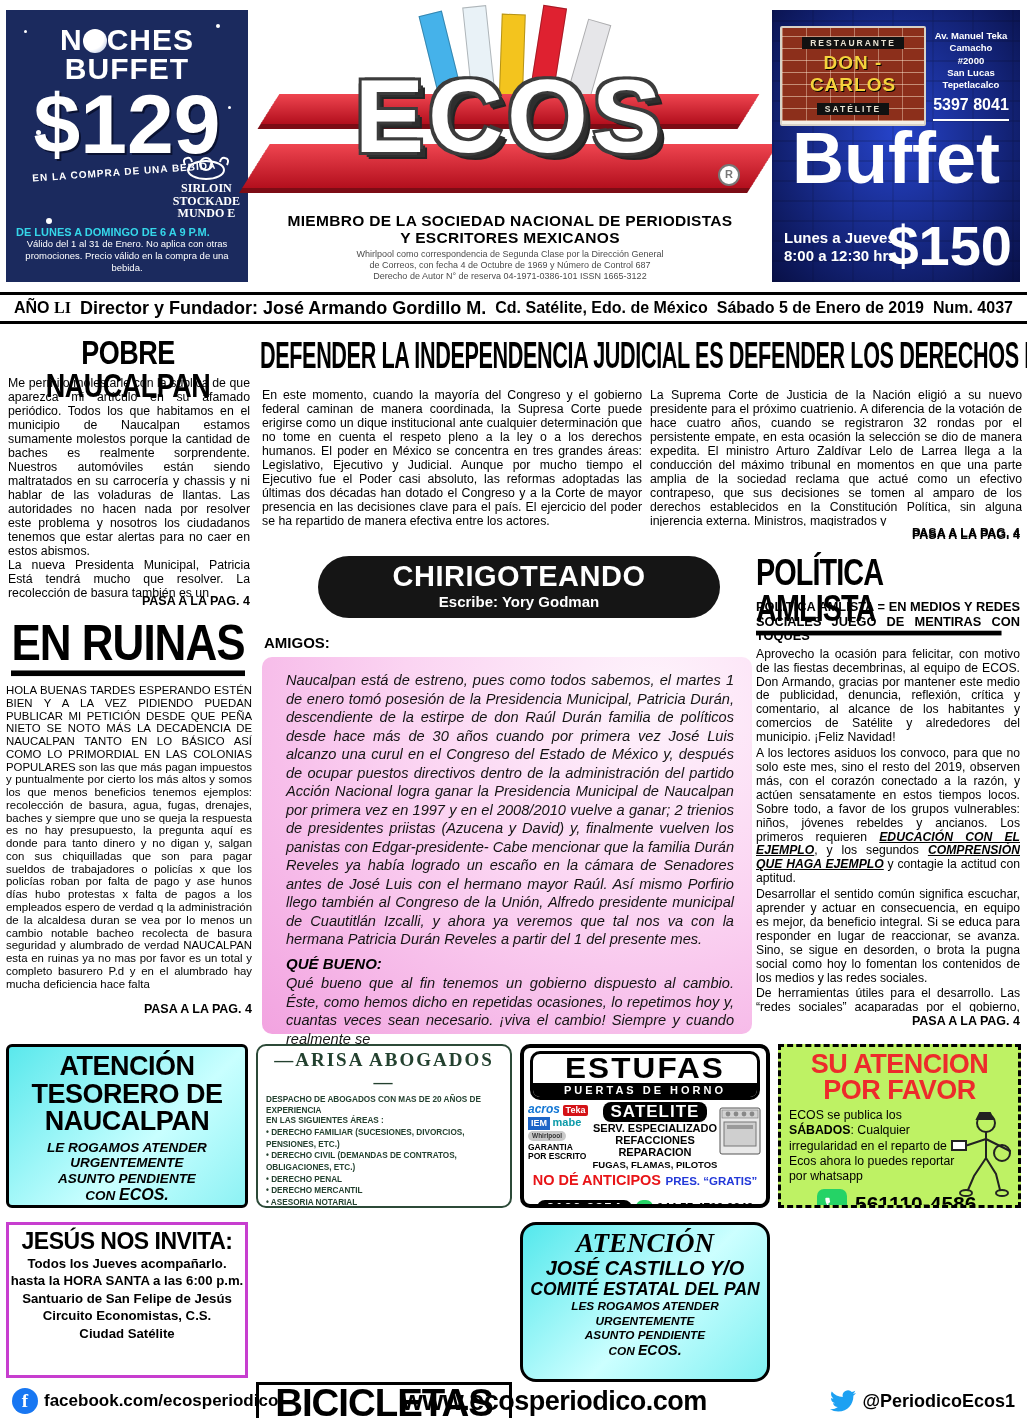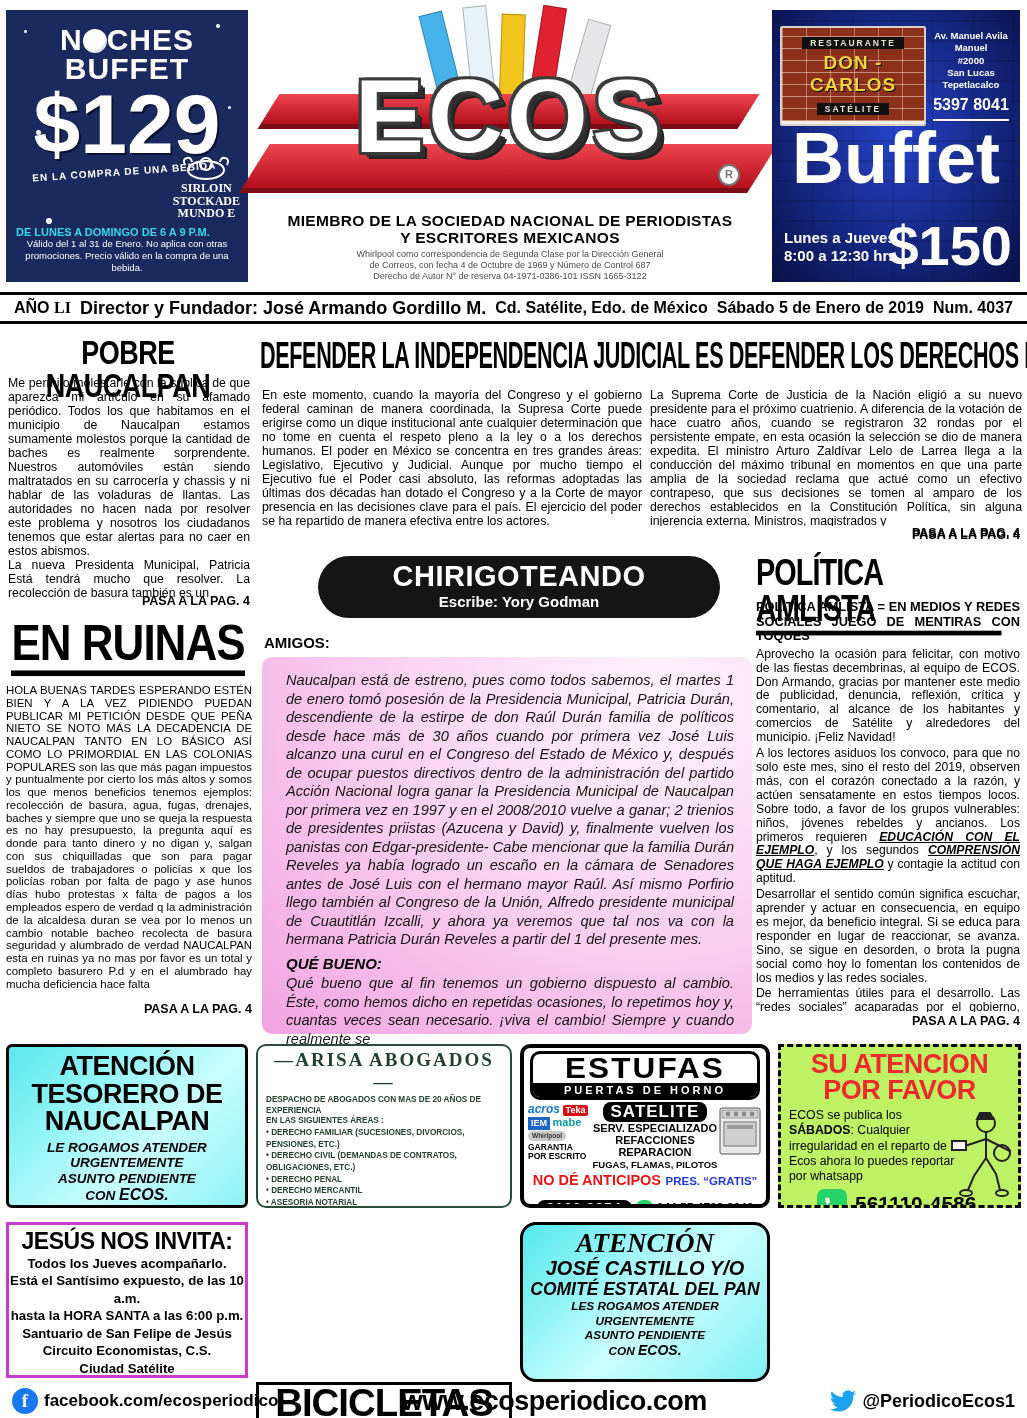--- a/index.html
+++ b/index.html
@@ -235,21 +235,21 @@
   <div class="abs adbox" id="ad-doncarlos">
     <div class="dc-logo">
       <div class="dc-brick">
         <span class="dc-strip">RESTAURANTE</span>
         <div class="dc-name">DON - CARLOS</div>
         <span class="dc-strip">SATÉLITE</span>
       </div>
       <div class="dc-tag">Auténtica Comida Mexicana</div>
     </div>
     <div class="dc-addr">
-      <span>Av. Manuel Avila Manuel</span><br>
+      <span>Av. Manuel Teka Camacho</span><br>
       <span>#2000</span><br>
       <span>San Lucas Tepetlacalco</span><br>
       <span class="dc-phone">5397 8041</span>
     </div>
     <div class="dc-buffet">Buffet</div>
     <div class="dc-sched">
       <span>Lunes a Jueves</span><br>
       <span>8:00 a 12:30 hrs.</span>
     </div>
     <div class="dc-price">$150</div>
@@ -414,21 +414,20 @@
         <ellipse cx="16" cy="84" rx="6" ry="3"></ellipse>
         <ellipse cx="52" cy="84" rx="6" ry="3"></ellipse>
         <circle cx="52" cy="44" r="8"></circle>
       </g>
     </svg>
   </div>
 
   <div class="abs adbox" id="ad-jesus">
     <div class="je-t">JESÚS NOS INVITA:</div>
     <div class="je-l">Todos los Jueves acompañarlo.</div>
-    <div class="je-l">Está el Santísimo expuesto, de las 10 a.m.</div>
     <div class="je-l">hasta la HORA SANTA a las 6:00 p.m.</div>
     <div class="je-l">Santuario de San Felipe de Jesús</div>
     <div class="je-l">Circuito Economistas, C.S.</div>
     <div class="je-l">Ciudad Satélite</div>
   </div>
 
   <div class="abs adbox" id="ad-bici">
     <div class="bi-t">BICICLETAS</div>
 
   </div>

